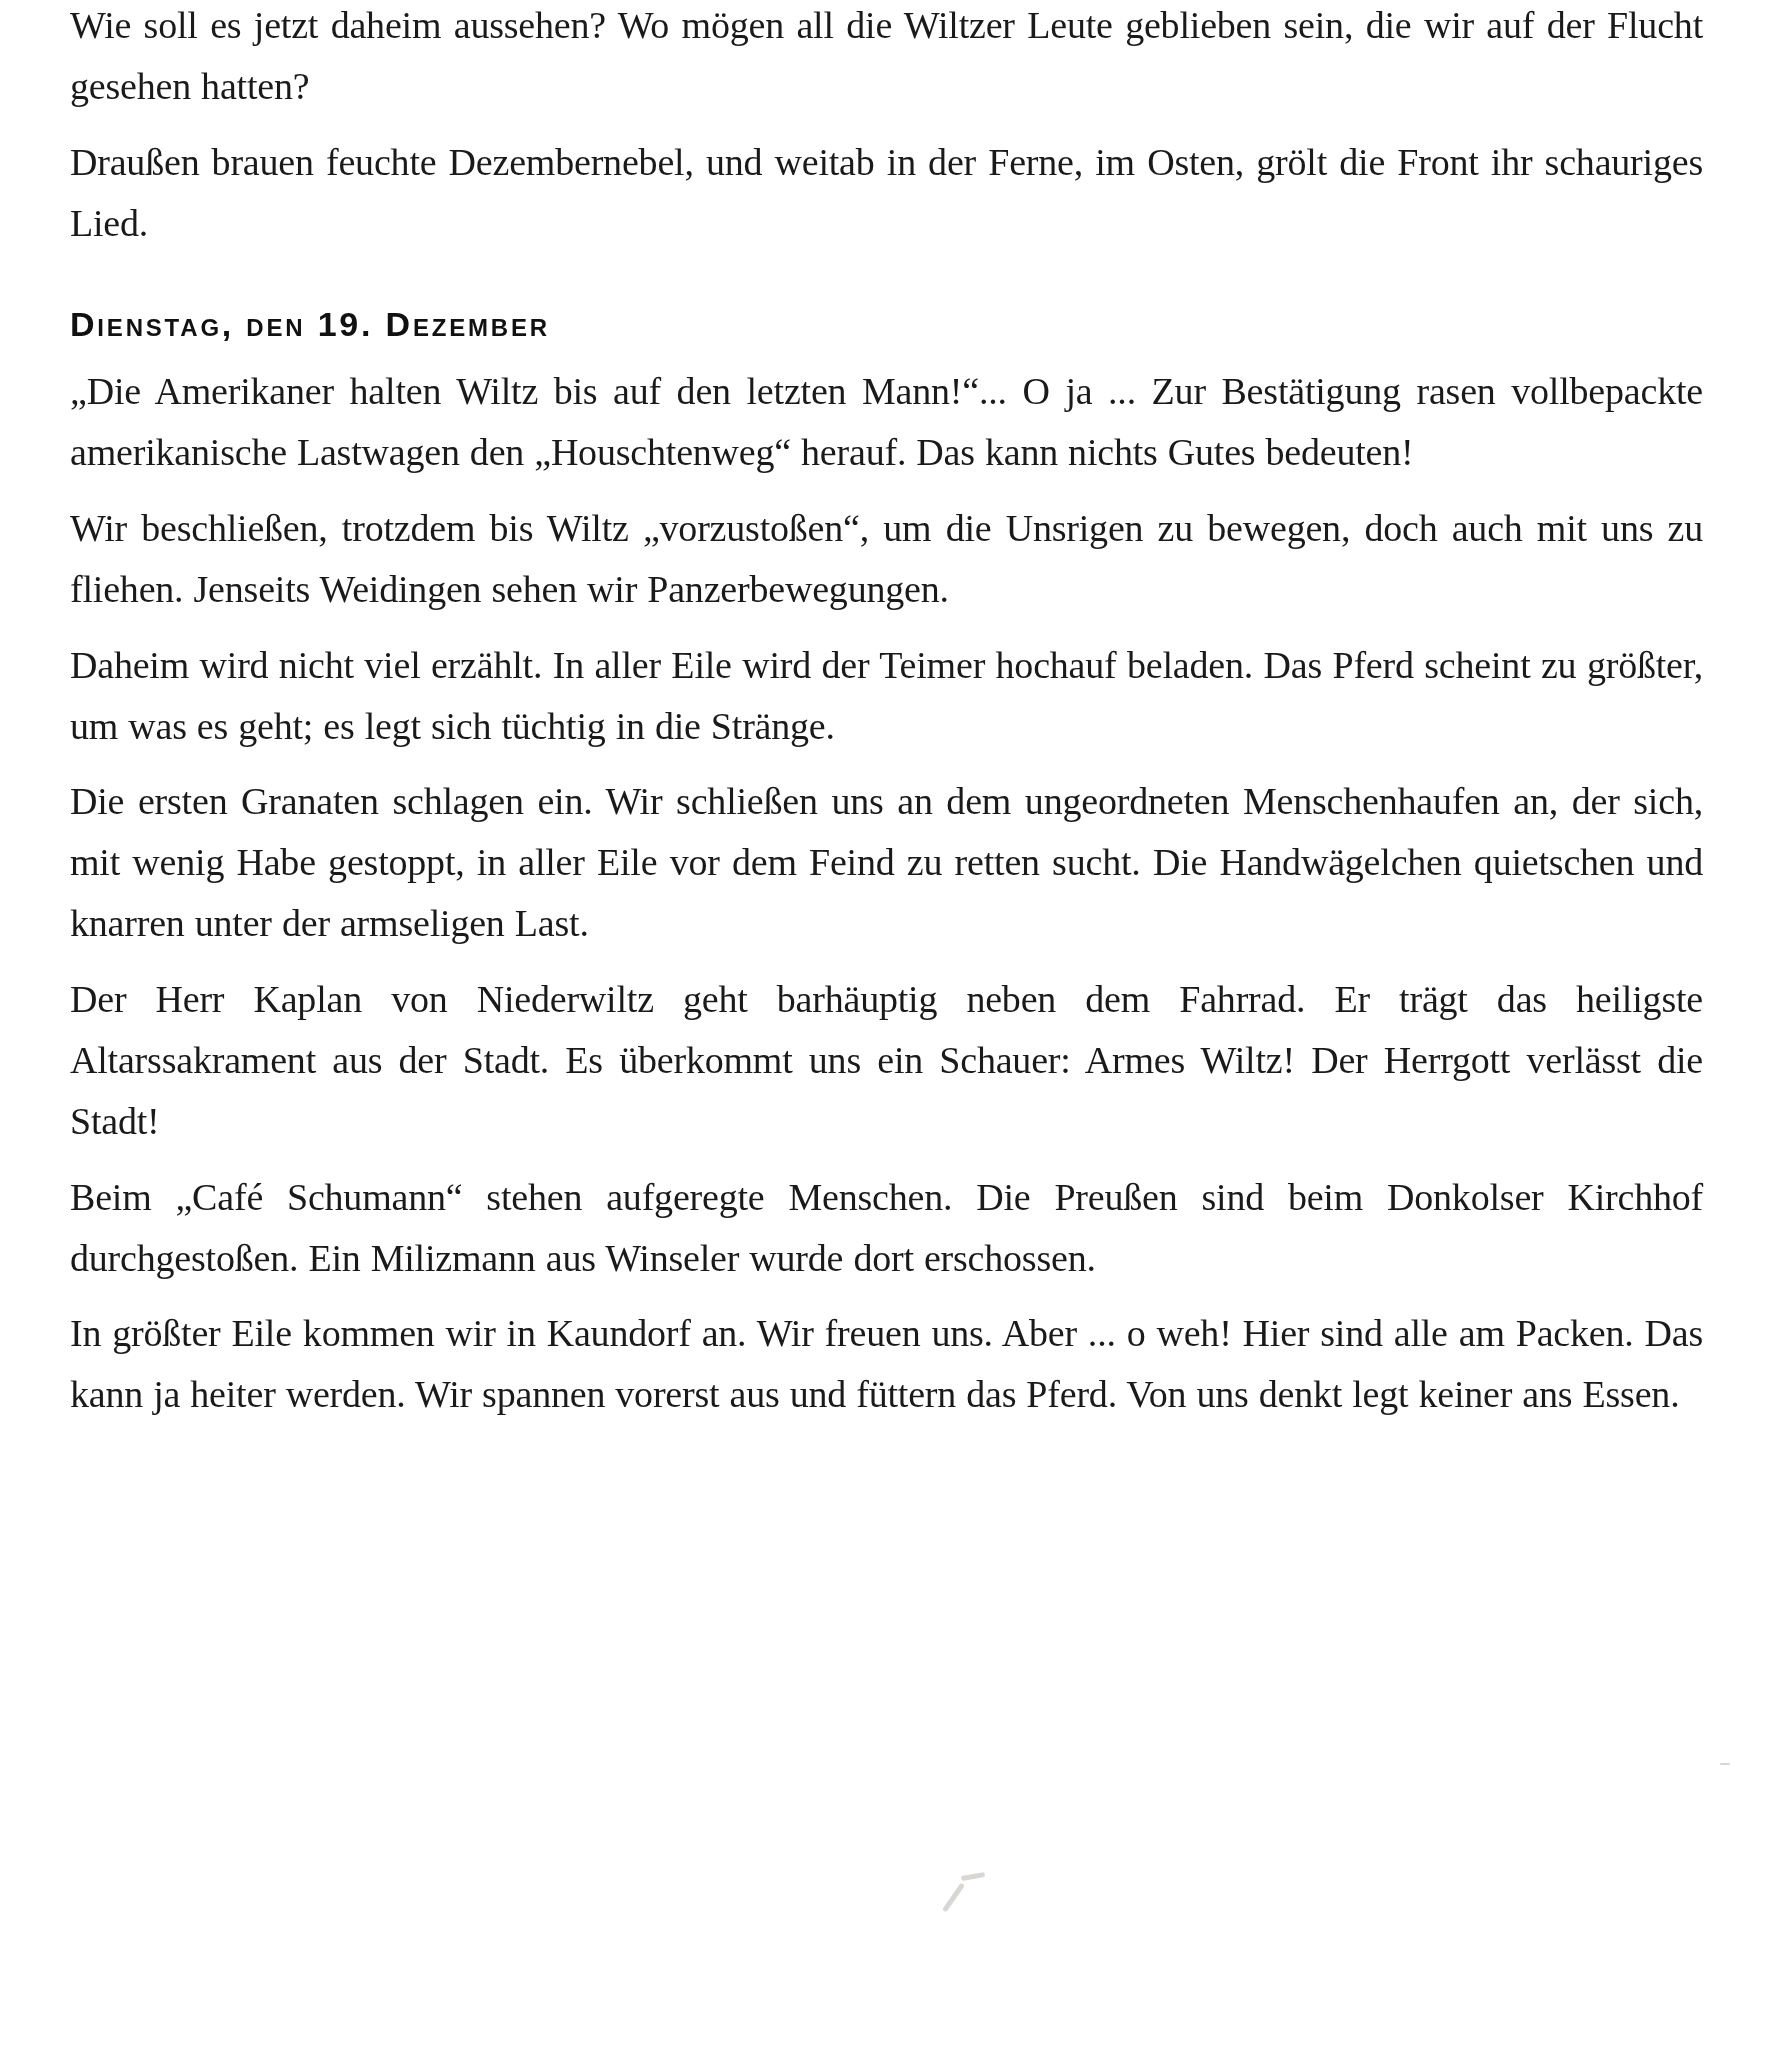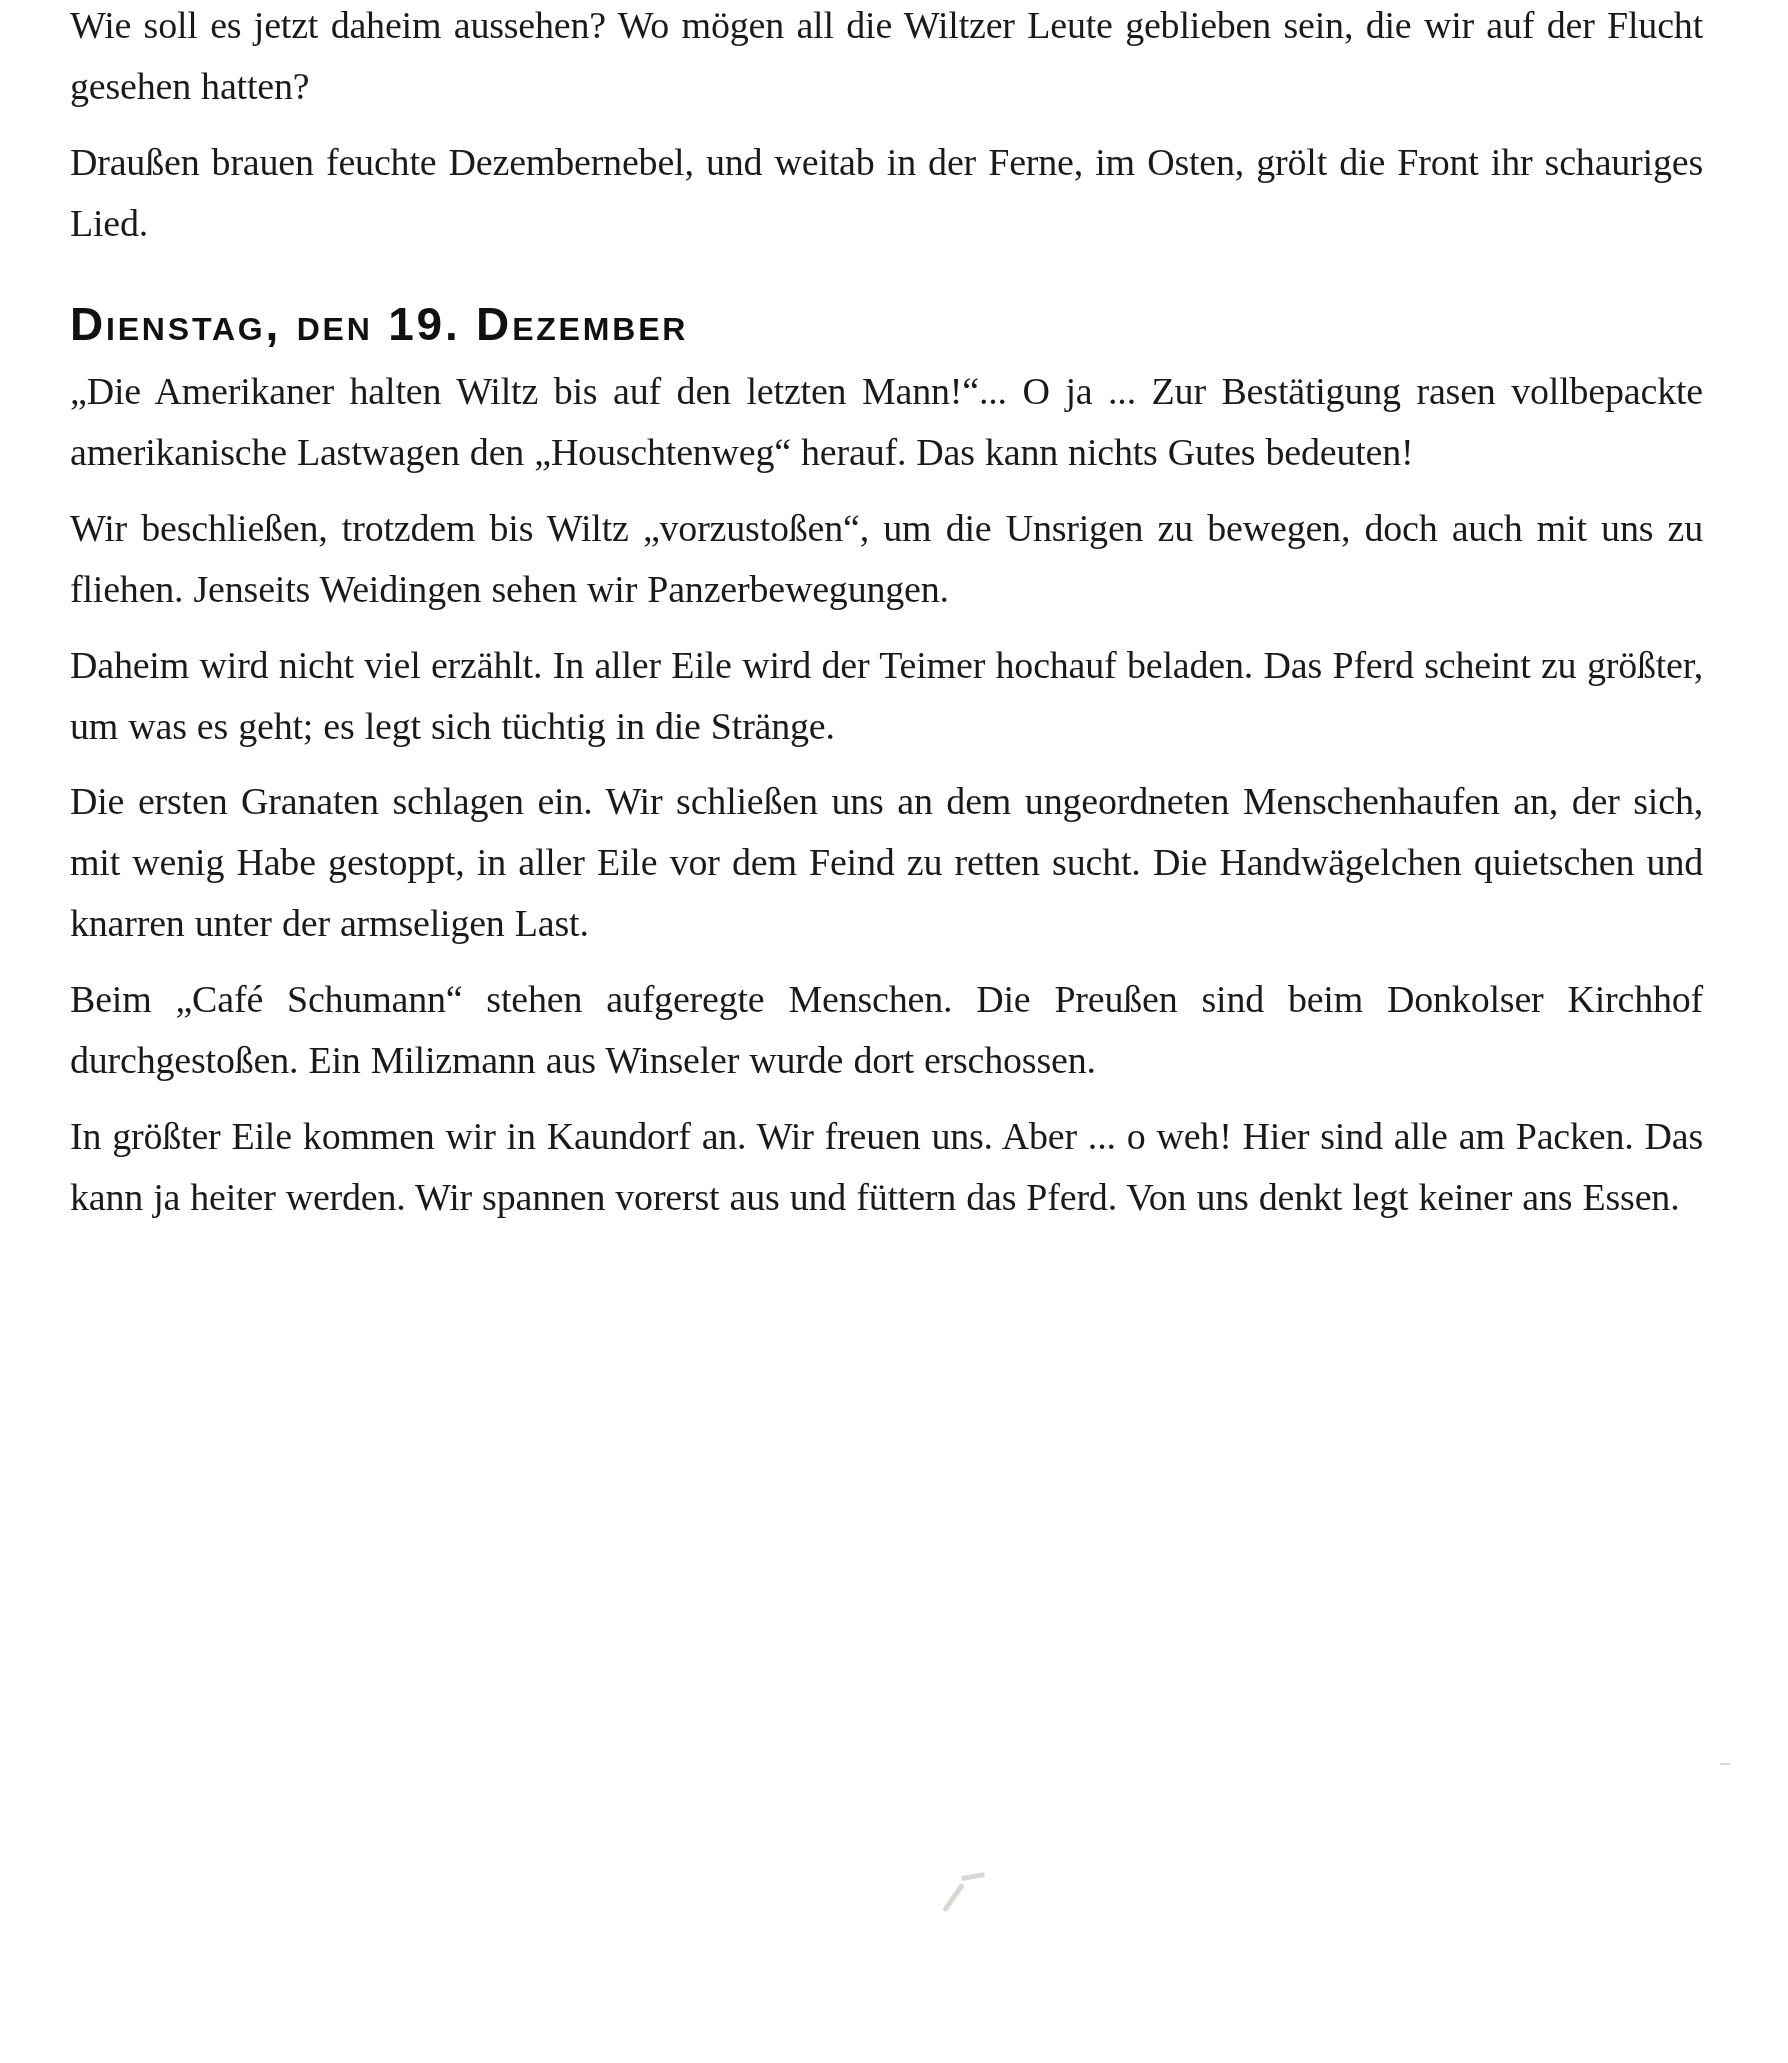--- a/index.html
+++ b/index.html
@@ -23,21 +23,21 @@
     text-align: justify;
     text-align-last: left;
     margin: 0 0 14.7px 0;
     letter-spacing: -0.2px;
     word-spacing: 0.8px;
   }
   .heading {
     font-family: "Liberation Sans", "DejaVu Sans", sans-serif;
     font-weight: bold;
     font-variant: small-caps;
-    font-size: 46px;
+    font-size: 34px;
     letter-spacing: 2.8px;
     margin: 44px 0 11.4px 0;
     line-height: 52px;
     color: #111;
   }
   .speck {
     position: absolute;
     background: #c9c6c0;
     border-radius: 2.4px;
     opacity: 0.7;
@@ -49,20 +49,21 @@
 <div class="page">
   <p class="para">Wie soll es jetzt daheim aussehen? Wo mögen all die Wiltzer Leute geblieben sein, die wir auf der Flucht gesehen hatten?</p>
   <p class="para">Draußen brauen feuchte Dezembernebel, und weitab in der Ferne, im Osten, grölt die Front ihr schauriges Lied.</p>
 
   <h2 class="heading">Dienstag, den 19. Dezember</h2>
 
   <p class="para">„Die Amerikaner halten Wiltz bis auf den letzten Mann!“... O ja ... Zur Bestätigung rasen vollbepackte amerikanische Lastwagen den „Houschtenweg“ herauf. Das kann nichts Gutes bedeuten!</p>
   <p class="para">Wir beschließen, trotzdem bis Wiltz „vorzustoßen“, um die Unsrigen zu bewegen, doch auch mit uns zu fliehen. Jenseits Weidingen sehen wir Panzerbewegungen.</p>
   <p class="para">Daheim wird nicht viel erzählt. In aller Eile wird der Teimer hochauf beladen. Das Pferd scheint zu größter, um was es geht; es legt sich tüchtig in die Stränge.</p>
   <p class="para">Die ersten Granaten schlagen ein. Wir schließen uns an dem ungeordneten Menschenhaufen an, der sich, mit wenig Habe gestoppt, in aller Eile vor dem Feind zu retten sucht. Die Handwägelchen quietschen und knarren unter der armseligen Last.</p>
+  <p class="para">Der Herr Kaplan von Niederwiltz geht barhäuptig neben dem Fahrrad. Er trägt das heiligste Altarssakrament aus der Stadt. Es überkommt uns ein Schauer: Armes Wiltz! Der Herrgott verlässt die Stadt!</p>
   <p class="para">Beim „Café Schumann“ stehen aufgeregte Menschen. Die Preußen sind beim Donkolser Kirchhof durchgestoßen. Ein Milizmann aus Winseler wurde dort erschossen.</p>
   <p class="para">In größter Eile kommen wir in Kaundorf an. Wir freuen uns. Aber ... o weh! Hier sind alle am Packen. Das kann ja heiter werden. Wir spannen vorerst aus und füttern das Pferd. Von uns denkt legt keiner ans Essen.</p>
 </div>
 
 <div class="speck" style="left:951px; top:1881px; width:4.9px; height:33px; transform:rotate(35deg);"></div>
 <div class="speck" style="left:961px; top:1874px; width:24.4px; height:4.9px; transform:rotate(-10deg);"></div>
 <div class="speck" style="left:1720px; top:1763px; width:9.8px; height:2.4px;"></div>
 
 
 </body></html>

